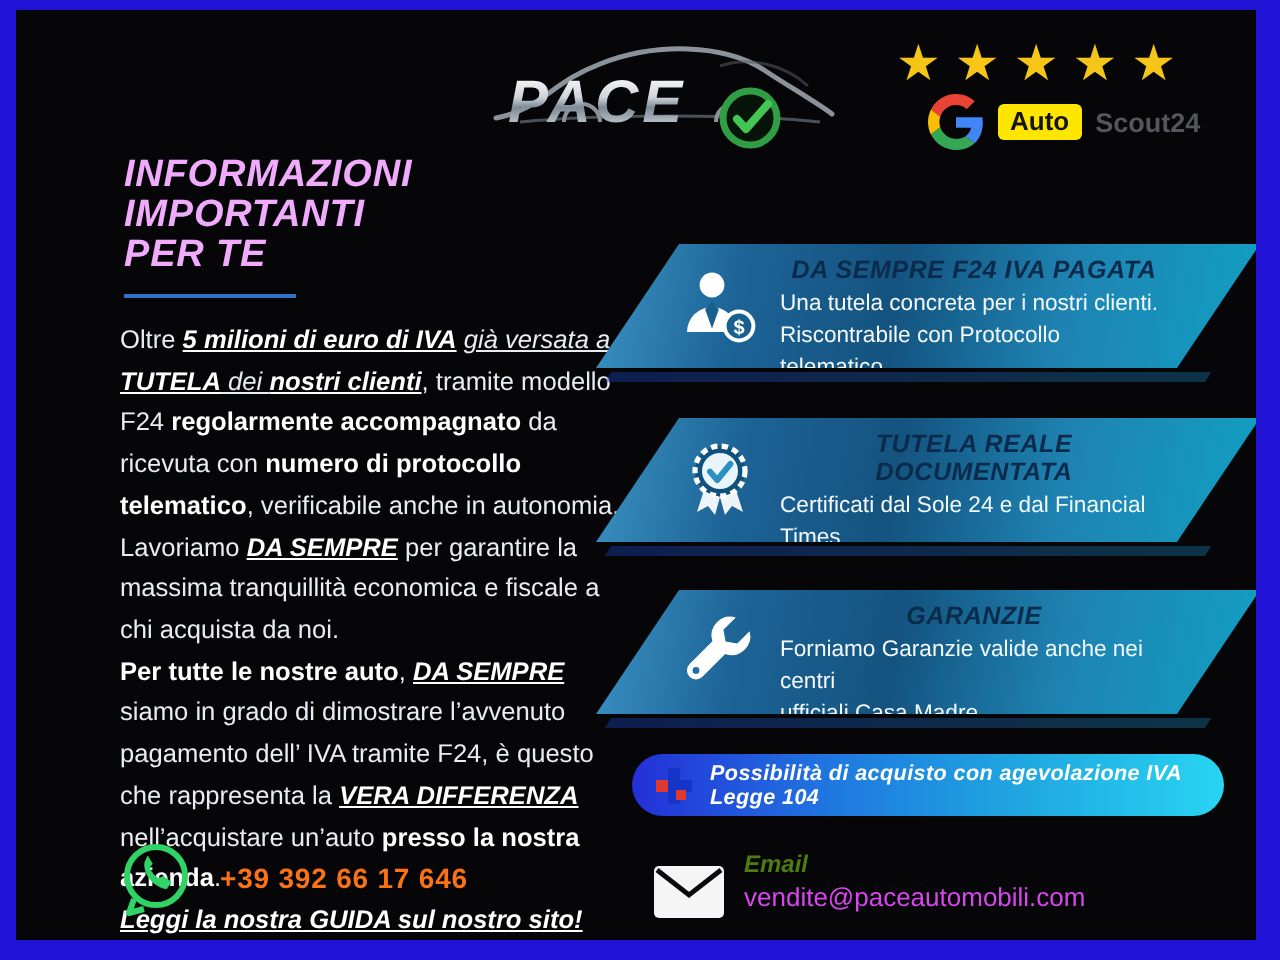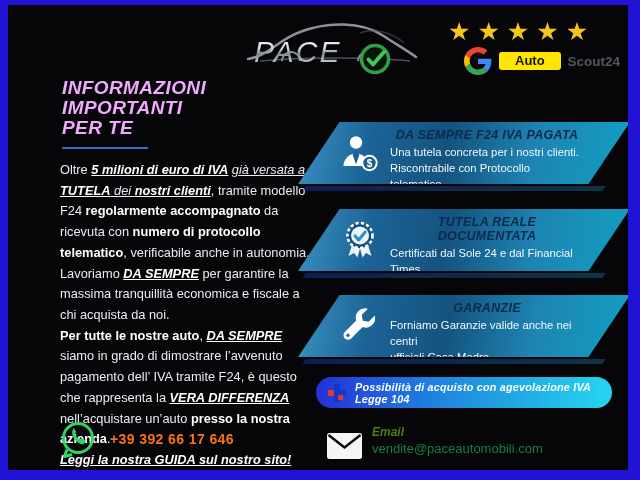--- a/index.html
+++ b/index.html
@@ -3,32 +3,32 @@
 <meta charset="utf-8">
 <style>
   html,body{margin:0;padding:0;background:#111;}
   .stage{position:relative;width:640px;height:480px;background:#2113d6;overflow:hidden;
          font-family:"Liberation Sans",sans-serif;}
   .canvas{position:absolute;left:8px;top:5px;width:620px;height:465px;background:#060609;overflow:hidden;}
 
   
   .logo{position:absolute;left:228px;top:6px;width:210px;height:74px;}
   .logo .car{position:absolute;left:6px;top:2px;}
-  .brand{position:absolute;left:18px;top:24px;font-size:30px;font-weight:400;font-style:italic;
+  .brand{position:absolute;left:18px;top:24px;font-size:30px;font-weight:700;font-style:italic;
          letter-spacing:2px;color:#d8dde2;
          background:linear-gradient(180deg,#ffffff 5%,#cfd4da 40%,#7e8a96 55%,#eef1f4 100%);
          -webkit-background-clip:text;background-clip:text;-webkit-text-fill-color:transparent;}
   .brand-sub{position:absolute;left:22px;top:58px;font-size:9.5px;font-style:italic;font-weight:600;
              letter-spacing:5.5px;color:#c9ced4;}
   .logo-check{position:absolute;left:122px;top:30px;}
 
   
   .stars{position:absolute;left:440px;top:12px;font-size:25px;letter-spacing:7px;color:#f5c518;}
   .grow{position:absolute;left:456px;top:42px;display:flex;align-items:center;gap:7px;}
-  .auto-chip{background:#ffe600;color:#141414;font-size:13px;font-weight:700;padding:1px 16px 2px;border-radius:3px;}
+  .auto-chip{background:#ffe600;color:#141414;font-size:13px;font-weight:700;padding:1px 6px 2px;border-radius:3px;}
   .scout{color:#55565c;font-size:13.5px;font-weight:600;}
 
   
   .heading{position:absolute;left:54px;top:73px;color:#f0abfc;font-size:19px;font-weight:800;
            font-style:italic;line-height:20px;letter-spacing:.4px;}
   .heading-rule{position:absolute;left:54px;top:142px;width:86px;height:2px;background:#2e72c8;}
 
   
   .bodytext{position:absolute;left:52px;top:155px;width:250px;color:#e9ecf0;font-size:12.8px;line-height:1.62;}
 
@@ -60,21 +60,21 @@
   .pill-icon .sq-r1{left:0;top:6px;background:#e03a30;}
   .pill-icon .sq-r2{left:10px;top:11px;background:#e03a30;width:5px;height:5px;}
   .pill-label{color:#fff;font-size:10.8px;font-weight:700;font-style:italic;margin-left:9px;letter-spacing:.2px;}
 
   
   .wa{position:absolute;left:50px;top:414px;width:40px;height:40px;}
   .phone{position:absolute;left:102px;top:426px;color:#f97316;font-size:14px;font-weight:700;letter-spacing:.4px;}
   .mail-icon{position:absolute;left:318px;top:427px;}
   .mail-block{position:absolute;left:364px;top:420px;}
   .mail-label{color:#4d7c0f;font-size:12px;font-weight:700;font-style:italic;}
-  .mail-addr{color:#15803d;font-size:13px;margin-top:2px;}
+  .mail-addr{color:#d946ef;font-size:13px;margin-top:2px;}
 </style>
 </head>
 <body>
 
 <div class="stage">
   <div class="canvas">
 
     <div class="logo">
       <svg class="car" width="180" height="55" viewBox="0 0 180 55">
         <path d="M6 46 C28 42 34 28 58 19 C86 8 120 9 140 22 C152 30 166 38 174 44" fill="none" stroke="#9aa2aa" stroke-width="2.5" stroke-linecap="round" opacity="0.9"></path>

